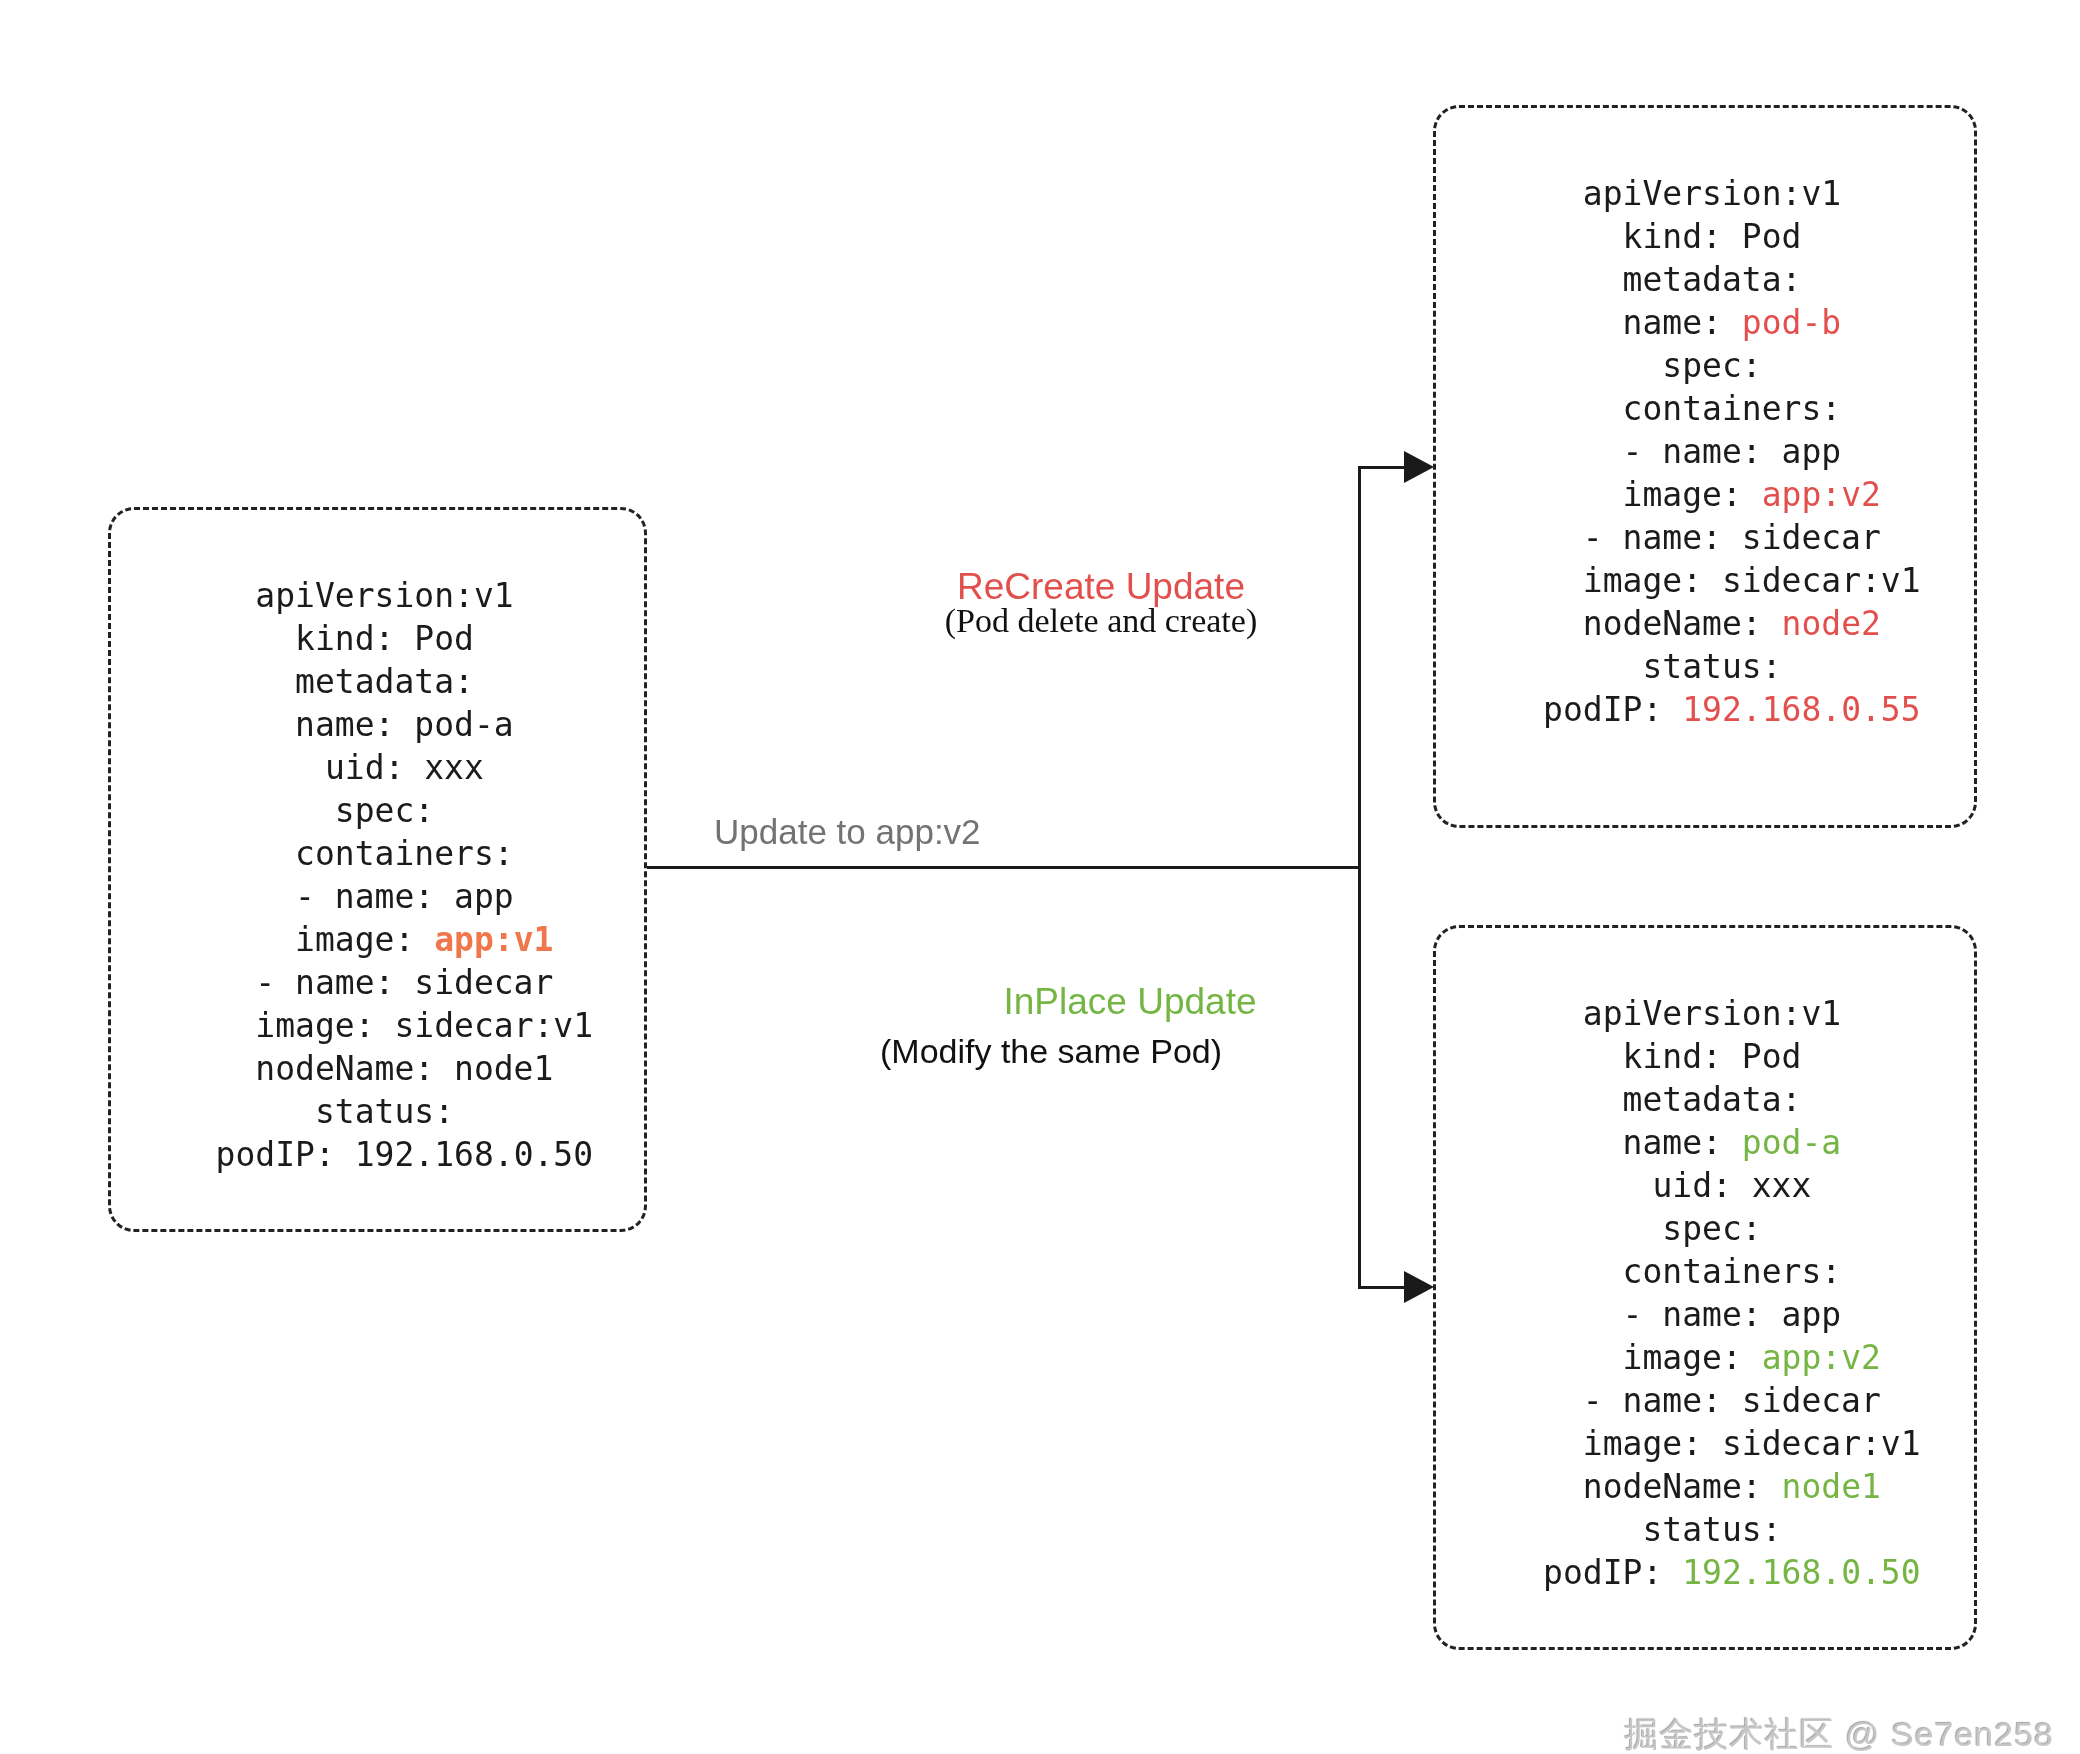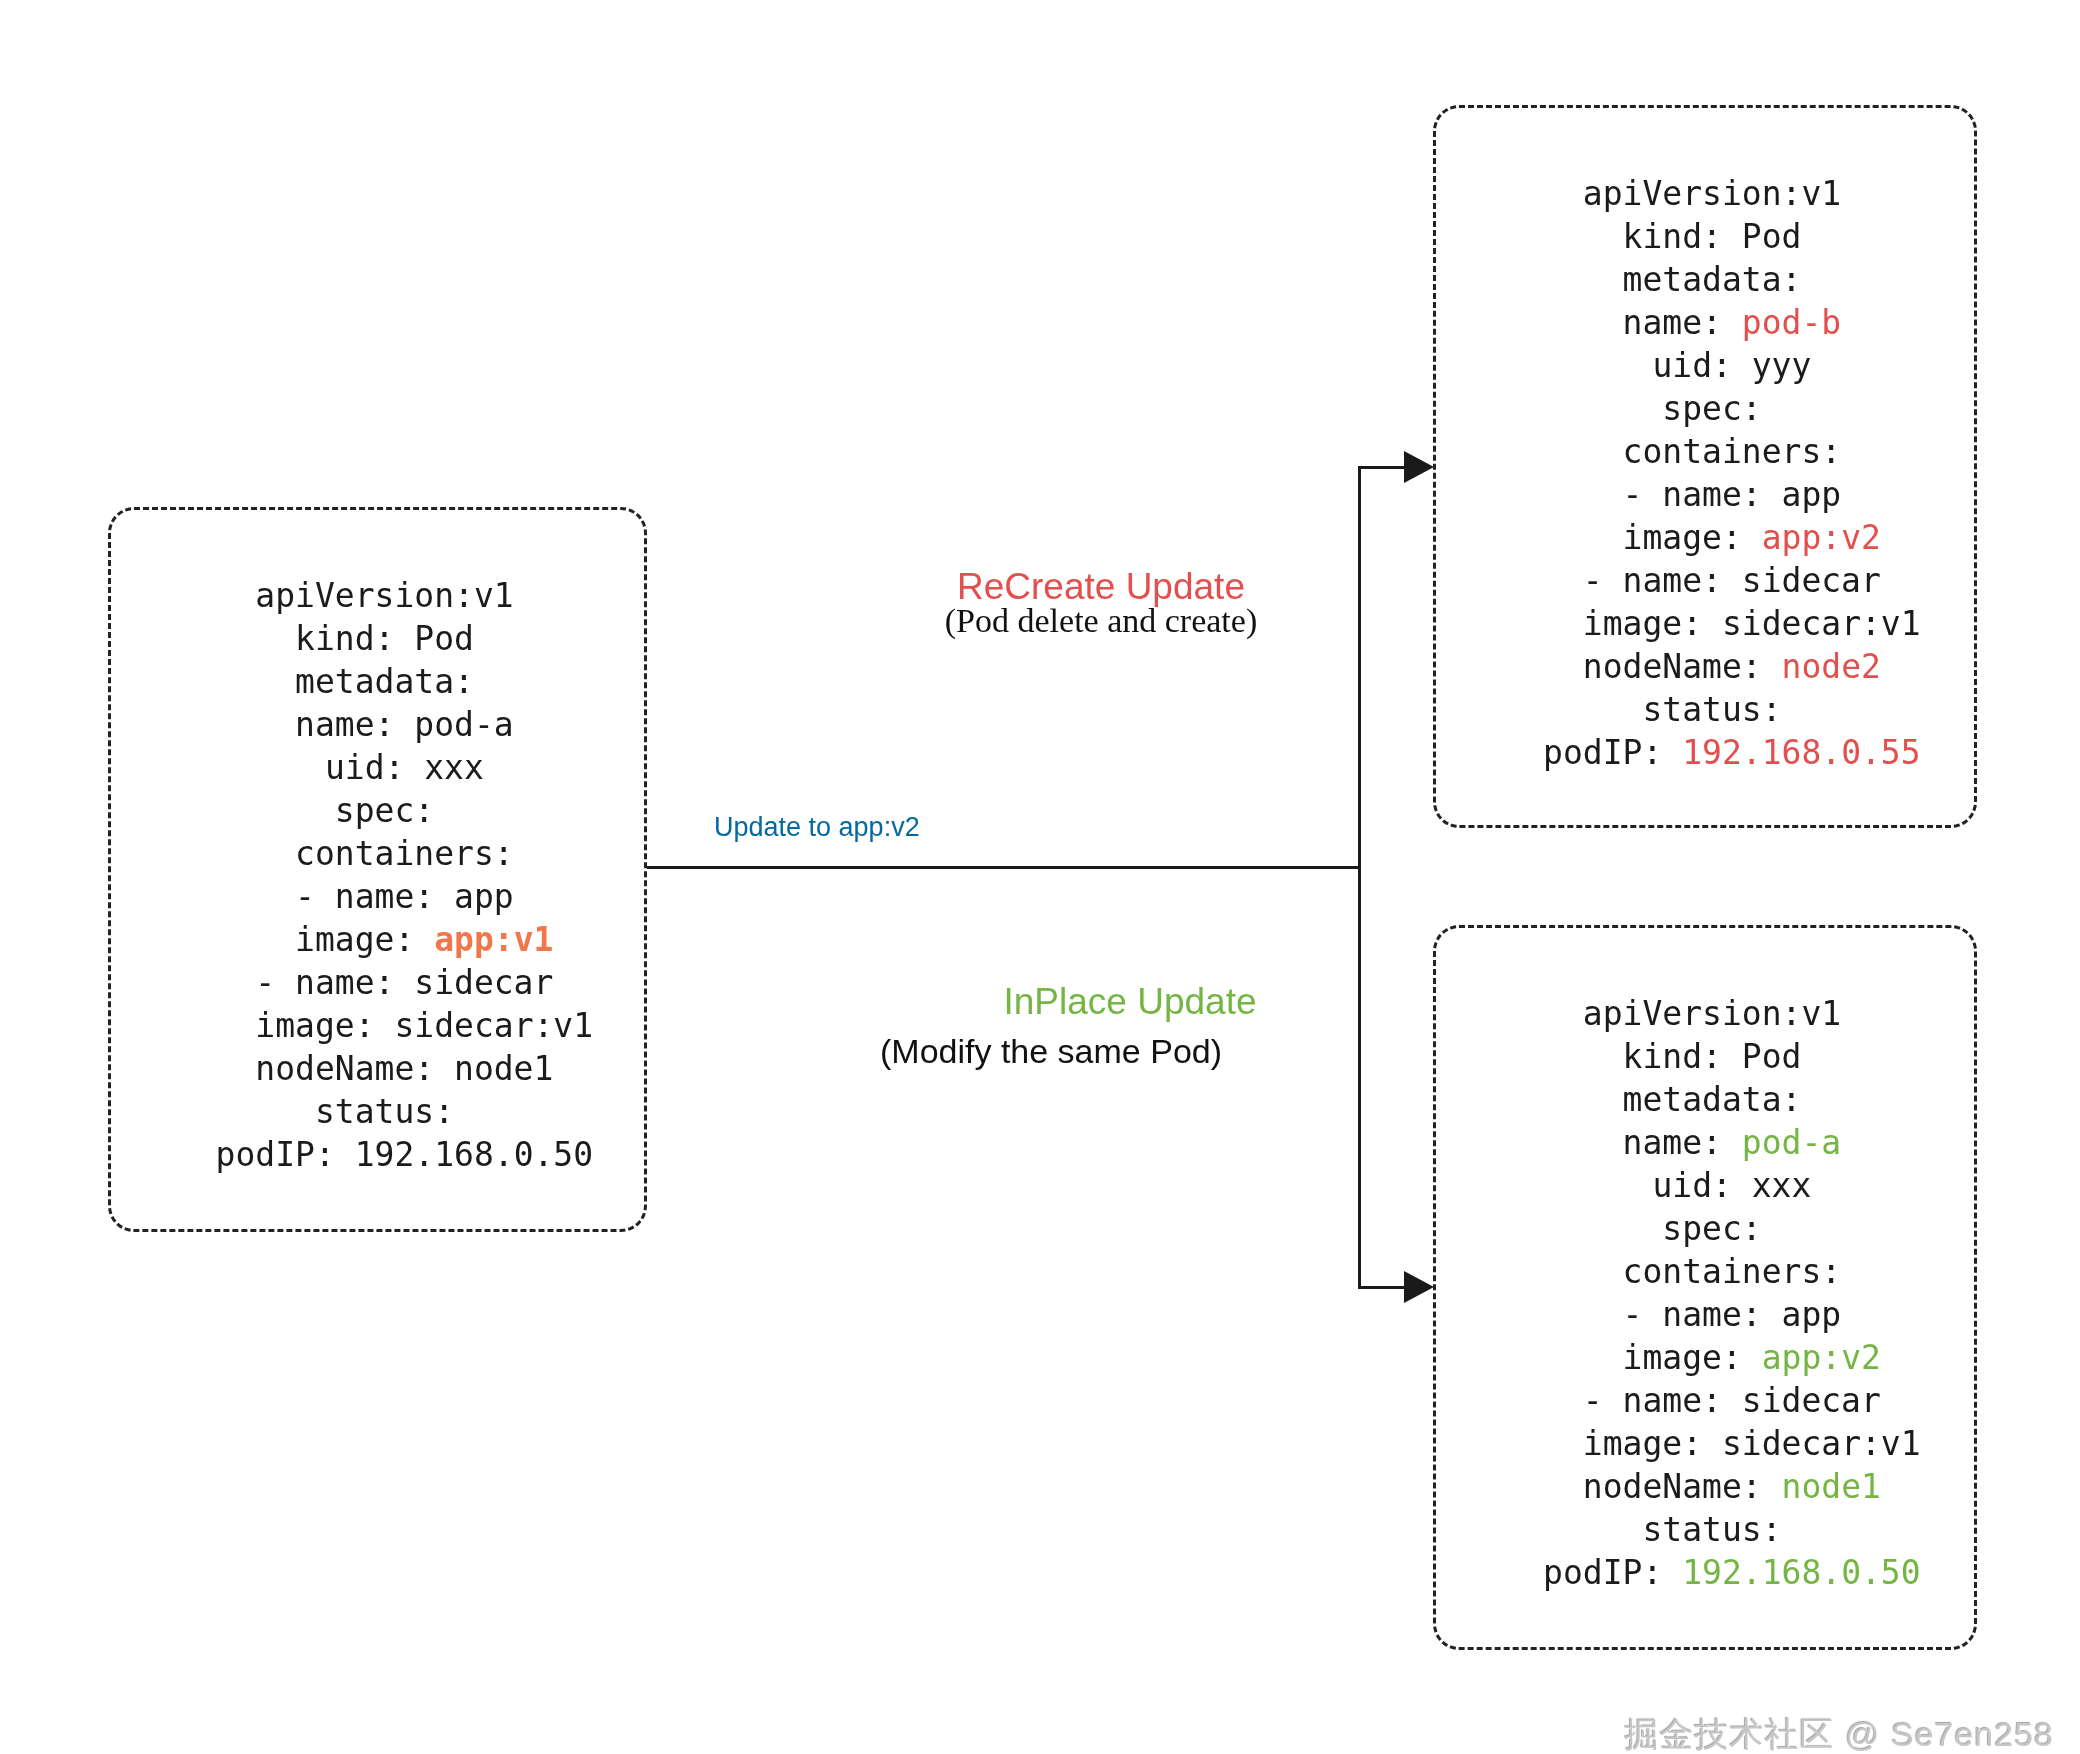--- a/index.html
+++ b/index.html
@@ -49,21 +49,21 @@
     border-top:16px solid transparent;
     border-bottom:16px solid transparent;
     border-left:30px solid #1a1a1a;
   }
   #ah-top{left:1404px;top:451px;}
   #ah-bot{left:1404px;top:1271px;}
   
   .lbl{position:absolute;}
   #lbl-recreate     {left:851px; top:566px;  width:500px; text-align:center; font-size:37px; color:var(--c-r);}
   #lbl-recreate-sub {left:851px; top:602px;  width:500px; text-align:center; font-size:34px; color:#111;font-family:Liberation Serif, serif;}
-  #lbl-update       {left:714px; top:812px;  font-size:27px; color:#0369a1;}
+  #lbl-update       {left:714px; top:812px;  font-size:35px; color:#737373;}
   #lbl-inplace      {left:880px; top:981px; width:500px; text-align:center; font-size:37px; color:var(--c-g);}
   #lbl-inplace-sub  {left:880px; top:1032px; width:500px; text-align:left; font-size:34px; color:#111;}
   #watermark{
     position:absolute;right:26px;top:1682px;
     font-size:34px;color:var(--c-w);
     text-shadow:1px 1px 0 #ffffff,-1px -1px 1px #a5a5a5;
     letter-spacing:1px;
     margin-top:30px;
   }
 </style>
@@ -86,21 +86,20 @@
       <div class="code-line"><span class="c-d">    image: sidecar:v1</span></div>
       <div class="code-line"><span class="c-d">  nodeName: node1</span></div>
       <div class="code-line"><span class="c-d">status:</span></div>
       <div class="code-line"><span class="c-d">  podIP: 192.168.0.50</span></div>
     </div>
   <div class="podbox" id="box-recreate">
       <div class="code-line"><span class="c-d">apiVersion:v1</span></div>
       <div class="code-line"><span class="c-d">kind: Pod</span></div>
       <div class="code-line"><span class="c-d">metadata:</span></div>
       <div class="code-line"><span class="c-d">  name: </span><span class="c-r">pod-b</span></div>
-      <div class="code-line"><span class="c-d">  uid: yyy</span></div>
       <div class="code-line"><span class="c-d">spec:</span></div>
       <div class="code-line"><span class="c-d">  containers:</span></div>
       <div class="code-line"><span class="c-d">  - name: app</span></div>
       <div class="code-line"><span class="c-d">    image: </span><span class="c-r">app:v2</span></div>
       <div class="code-line"><span class="c-d">  - name: sidecar</span></div>
       <div class="code-line"><span class="c-d">    image: sidecar:v1</span></div>
       <div class="code-line"><span class="c-d">  nodeName: </span><span class="c-r">node2</span></div>
       <div class="code-line"><span class="c-d">status:</span></div>
       <div class="code-line"><span class="c-d">  podIP: </span><span class="c-r">192.168.0.55</span></div>
     </div>

